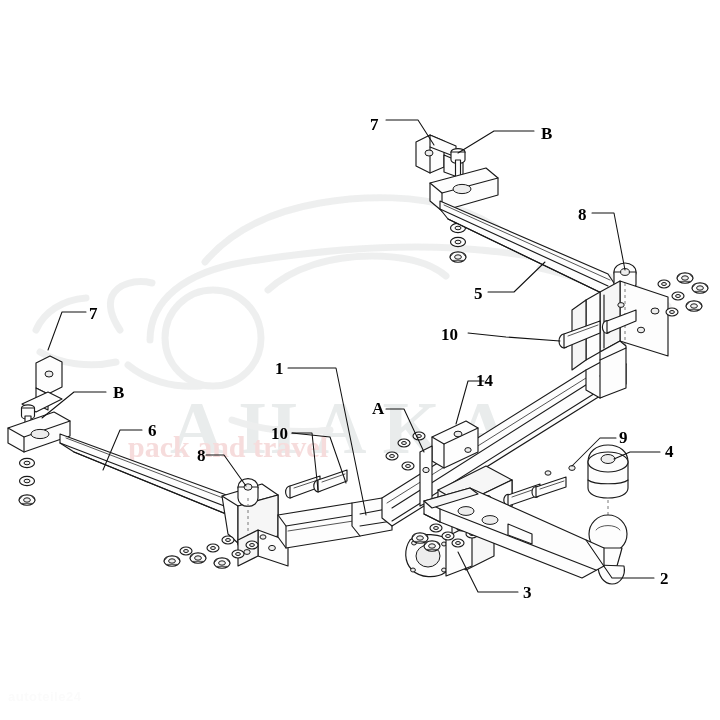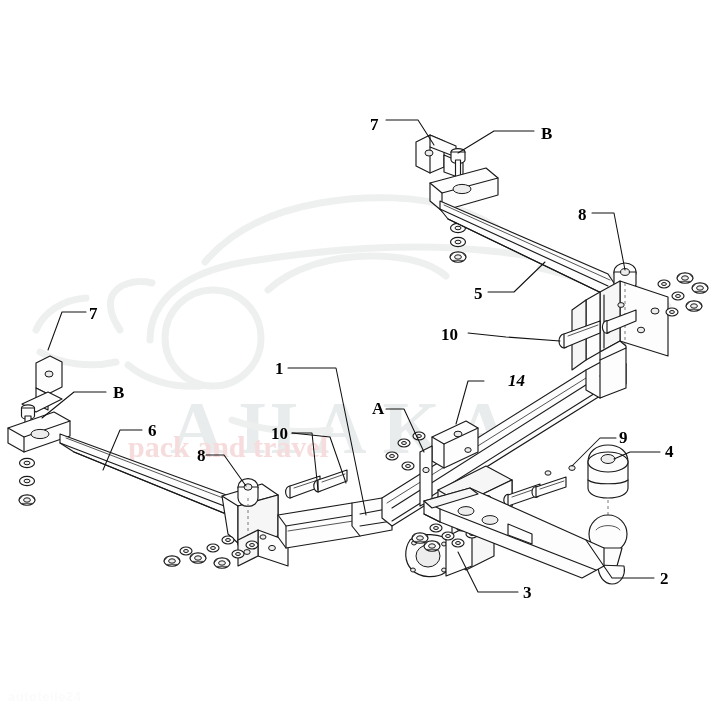--- a/index.html
+++ b/index.html
@@ -432,19 +432,19 @@
   <div class="callout-label" style="left:578px;  top:206px;">8</div>
   <div class="callout-label" style="left:474px;  top:285px;">5</div>
   <div class="callout-label" style="left:441px;  top:326px;">10</div>
   <div class="callout-label" style="left:89px;   top:305px;">7</div>
   <div class="callout-label" style="left:113px;  top:384px;">B</div>
   <div class="callout-label" style="left:148px;  top:422px;">6</div>
   <div class="callout-label" style="left:197px;  top:447px;">8</div>
   <div class="callout-label" style="left:271px;  top:425px;">10</div>
   <div class="callout-label" style="left:275px;  top:360px;">1</div>
   <div class="callout-label" style="left:372px;  top:400px;">A</div>
-  <div class="callout-label" style="left:508px;  top:372px;font-style:italic;">14</div>
+  <div class="callout-label" style="left:476px;  top:372px;">14</div>
   <div class="callout-label" style="left:619px;  top:429px;">9</div>
   <div class="callout-label" style="left:665px;  top:443px;">4</div>
   <div class="callout-label" style="left:660px;  top:570px;">2</div>
   <div class="callout-label" style="left:523px;  top:584px;">3</div>
 
 </div>
 
 </body></html>

